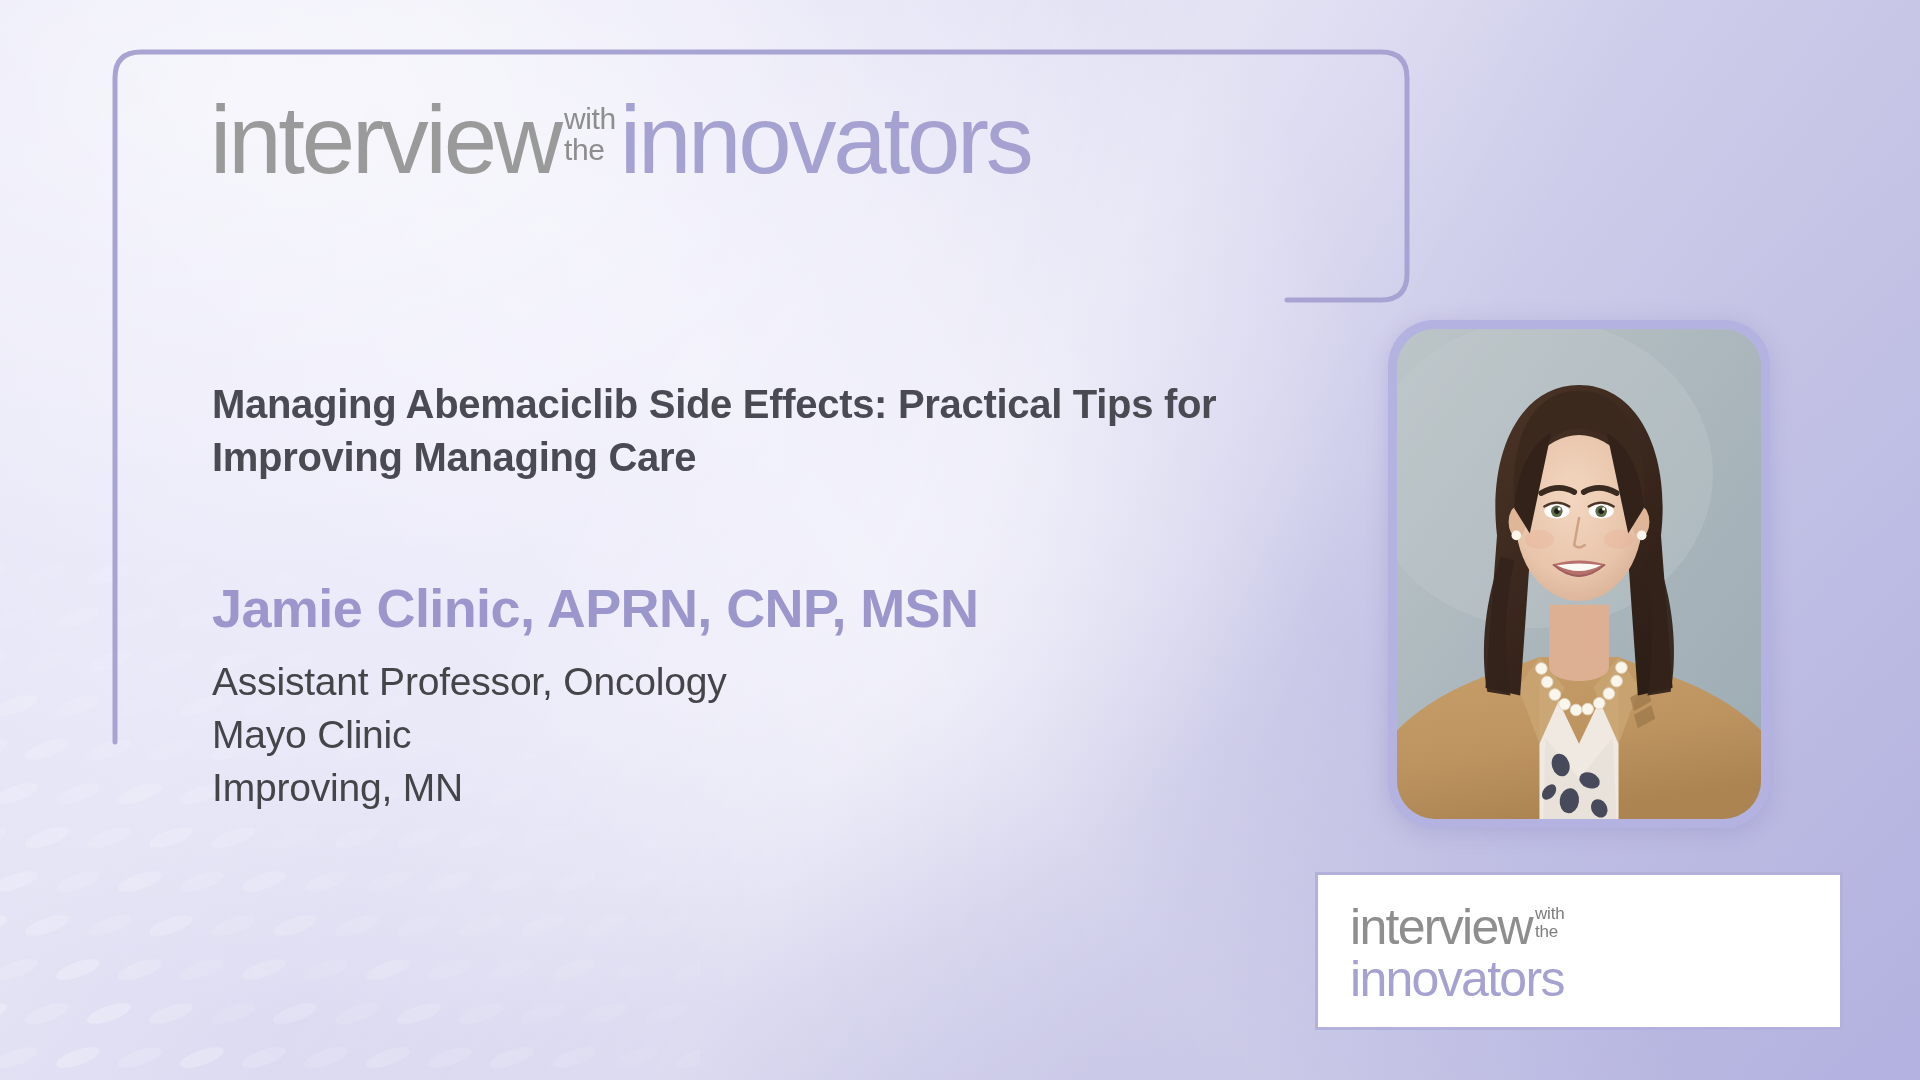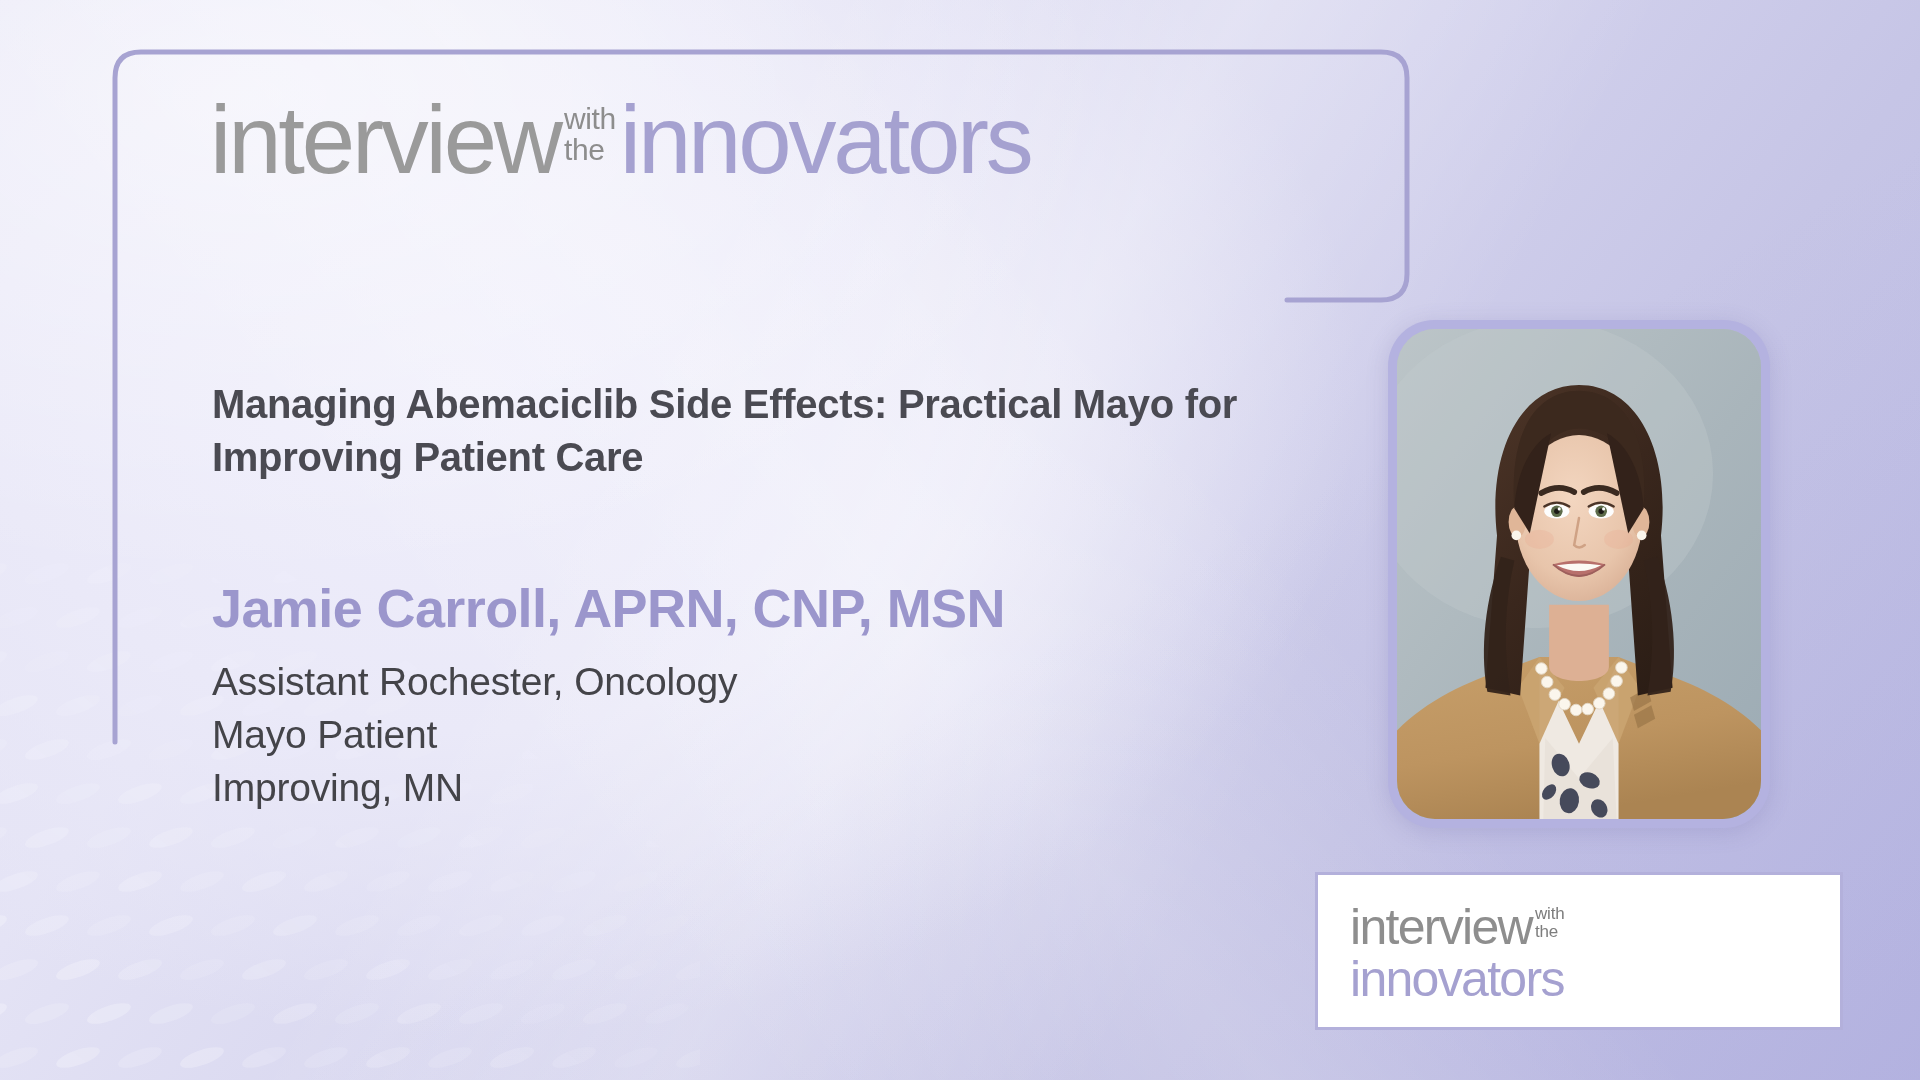--- a/index.html
+++ b/index.html
@@ -317,26 +317,26 @@
 
   <div class="hero-logo">
     <span class="word-interview">interview</span>
     <span class="withthe">
       <span>with</span>
       <span>the</span>
     </span>
     <span class="word-innovators">innovators</span>
   </div>
 
-  <div class="talk-title">Managing Abemaciclib Side Effects: Practical Mayo for Improving Patient Care</div>
-
-  <div class="speaker-name">Jamie Carroll, APRN, CNP, MSN</div>
+  <div class="talk-title">Managing Abemaciclib Side Effects: Practical Tips for Improving Managing Care</div>
+
+  <div class="speaker-name">Jamie Clinic, APRN, CNP, MSN</div>
   <div class="speaker-meta">
-    <div>Assistant Rochester, Oncology</div>
-    <div>Mayo Patient</div>
+    <div>Assistant Professor, Oncology</div>
+    <div>Mayo Clinic</div>
     <div>Improving, MN</div>
   </div>
 
   <div class="portrait">
     <div class="portrait-inner">
       <svg viewBox="0 0 382 508" preserveAspectRatio="xMidYMid slice" aria-hidden="true">
         <defs>
           <linearGradient id="bgG" x1="0" y1="0" x2="1" y2="1">
             <stop offset="0%" stop-color="#bcc5c8"></stop>
             <stop offset="55%" stop-color="#a9b5bb"></stop>

